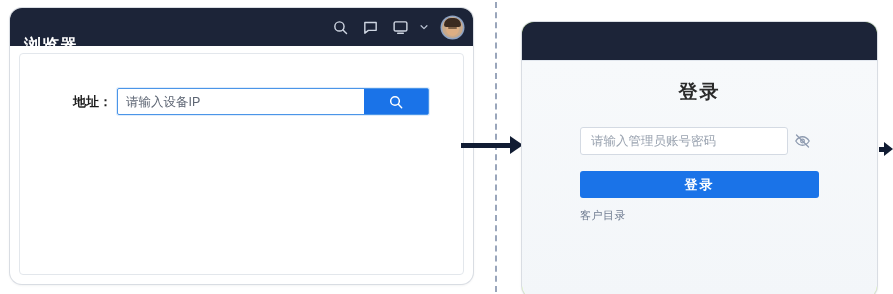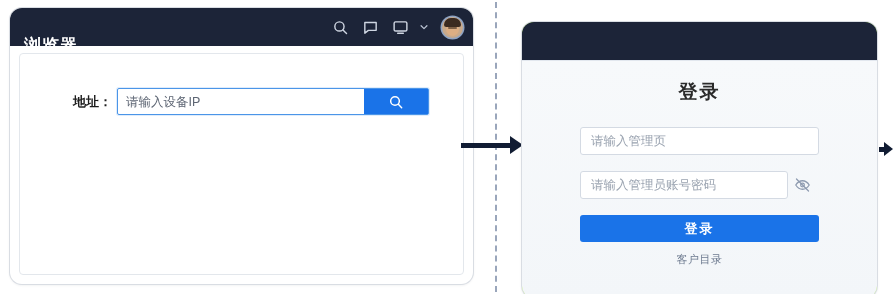--- a/index.html
+++ b/index.html
@@ -290,21 +290,21 @@
     border-radius: 3px;
     font-size: 13px;
     font-weight: bold;
     letter-spacing: 2px;
     font-family: inherit;
     cursor: pointer;
   }
   .login-links {
     width: 239px;
     margin: 7px auto 0 auto;
-    text-align: center;
+    text-align: left;
   }
   .login-link {
     font-size: 11px;
     color: #6e7b90;
     text-decoration: none;
     letter-spacing: .5px;
   }
 </style>
 </head>
 <body>
@@ -385,21 +385,20 @@
 
   <div class="window" id="login-window">
 
     <div class="titlebar"></div>
 
     <div class="login-body">
       <div class="login-card">
 
         <h1 class="login-title">登录</h1>
 
-        <input class="login-field" type="text" placeholder="请输入管理页" style="">
 
         <div class="pw-wrap">
           <input class="login-field" type="text" placeholder="请输入管理员账号密码" style="">
           <button class="eye-toggle">
             <svg viewBox="0 0 24 24" fill="none" stroke="currentColor" stroke-width="1.8" stroke-linecap="round" stroke-linejoin="round">
               <path d="M2.5 12s3.8-6 9.5-6 9.5 6 9.5 6-3.8 6-9.5 6S2.5 12 2.5 12z"></path>
               <circle cx="12" cy="12" r="2.6"></circle>
               <line x1="3.5" y1="3.5" x2="20.5" y2="20.5"></line>
             </svg>
           </button>

